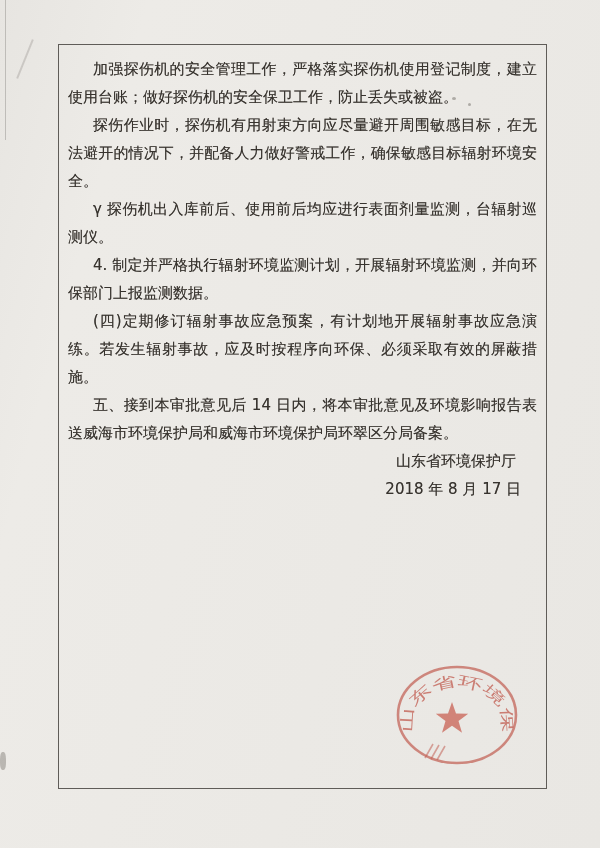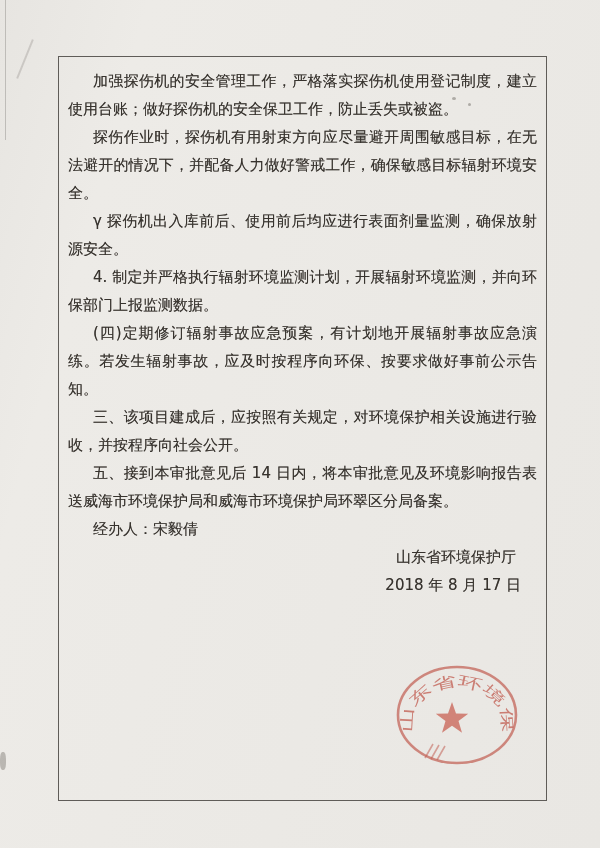--- a/index.html
+++ b/index.html
@@ -39,21 +39,20 @@
     position: absolute;
     left: 58px; top: 44px;
     width: 489px; height: 745px;
     border: 1px solid #5f5c58;
     padding: 10px 9px 8px 9px;
     color: #37332e;
     font-size: 15px;
     line-height: 28px;
     text-align: justify;
     text-shadow: 0 0 0.6px rgba(55,50,45,0.55);
-    margin-top: 12px;
   }
   .para { text-indent: 25px; }
   .sign-org  { text-align: right; padding-right: 21px; }
   .sign-date { text-align: right; padding-right: 16px; }
 
   
   .seal {
     position: absolute;
     left: 394px; top: 664px;
     width: 128px; height: 104px;
@@ -68,26 +67,24 @@
 
   <div class="paper-edge"></div>
   <div class="edge-mark-bottom"></div>
   <div class="scratch"></div>
   <div class="speck s1"></div>
   <div class="speck s2"></div>
 
   <div class="frame">
     <p class="para">加强探伤机的安全管理工作，严格落实探伤机使用登记制度，建立使用台账；做好探伤机的安全保卫工作，防止丢失或被盗。</p>
     <p class="para">探伤作业时，探伤机有用射束方向应尽量避开周围敏感目标，在无法避开的情况下，并配备人力做好警戒工作，确保敏感目标辐射环境安全。</p>
-    <p class="para">γ 探伤机出入库前后、使用前后均应进行表面剂量监测，确保放射源安全。</p>
+    <p class="para">γ 探伤机出入库前后、使用前后均应进行表面剂量监测，台辐射巡测仪。</p>
     <p class="para">4. 制定并严格执行辐射环境监测计划，开展辐射环境监测，并向环保部门上报监测数据。</p>
-    <p class="para">(四)定期修订辐射事故应急预案，有计划地开展辐射事故应急演练。若发生辐射事故，应及时按程序向环保、按要求做好事前公示告知。</p>
-    <p class="para">三、该项目建成后，应按照有关规定，对环境保护相关设施进行验收，并按程序向社会公开。</p>
+    <p class="para">(四)定期修订辐射事故应急预案，有计划地开展辐射事故应急演练。若发生辐射事故，应及时按程序向环保、必须采取有效的屏蔽措施。</p>
     <p class="para">五、接到本审批意见后 14 日内，将本审批意见及环境影响报告表送威海市环境保护局和威海市环境保护局环翠区分局备案。</p>
-    <p class="para">经办人：宋毅倩</p>
     <div class="sign-org">山东省环境保护厅</div>
     <div class="sign-date">2018 年 8 月 17 日</div>
   </div>
 
   <svg class="seal" viewBox="0 0 128 104" width="128" height="104" aria-hidden="true">
     <ellipse cx="63" cy="51" rx="59" ry="48" fill="none" stroke-width="2.6" opacity="0.72" stroke="#d4695e"></ellipse>
     <path id="sealArc" d="M 20 68 A 45 35 0 1 1 106 68" fill="none"></path>
     <text font-size="14.5" opacity="0.78">
       <textPath href="#sealArc" textLength="196" lengthAdjust="spacingAndGlyphs" fill="#d4695e">山东省环境保护厅</textPath>
     </text>

